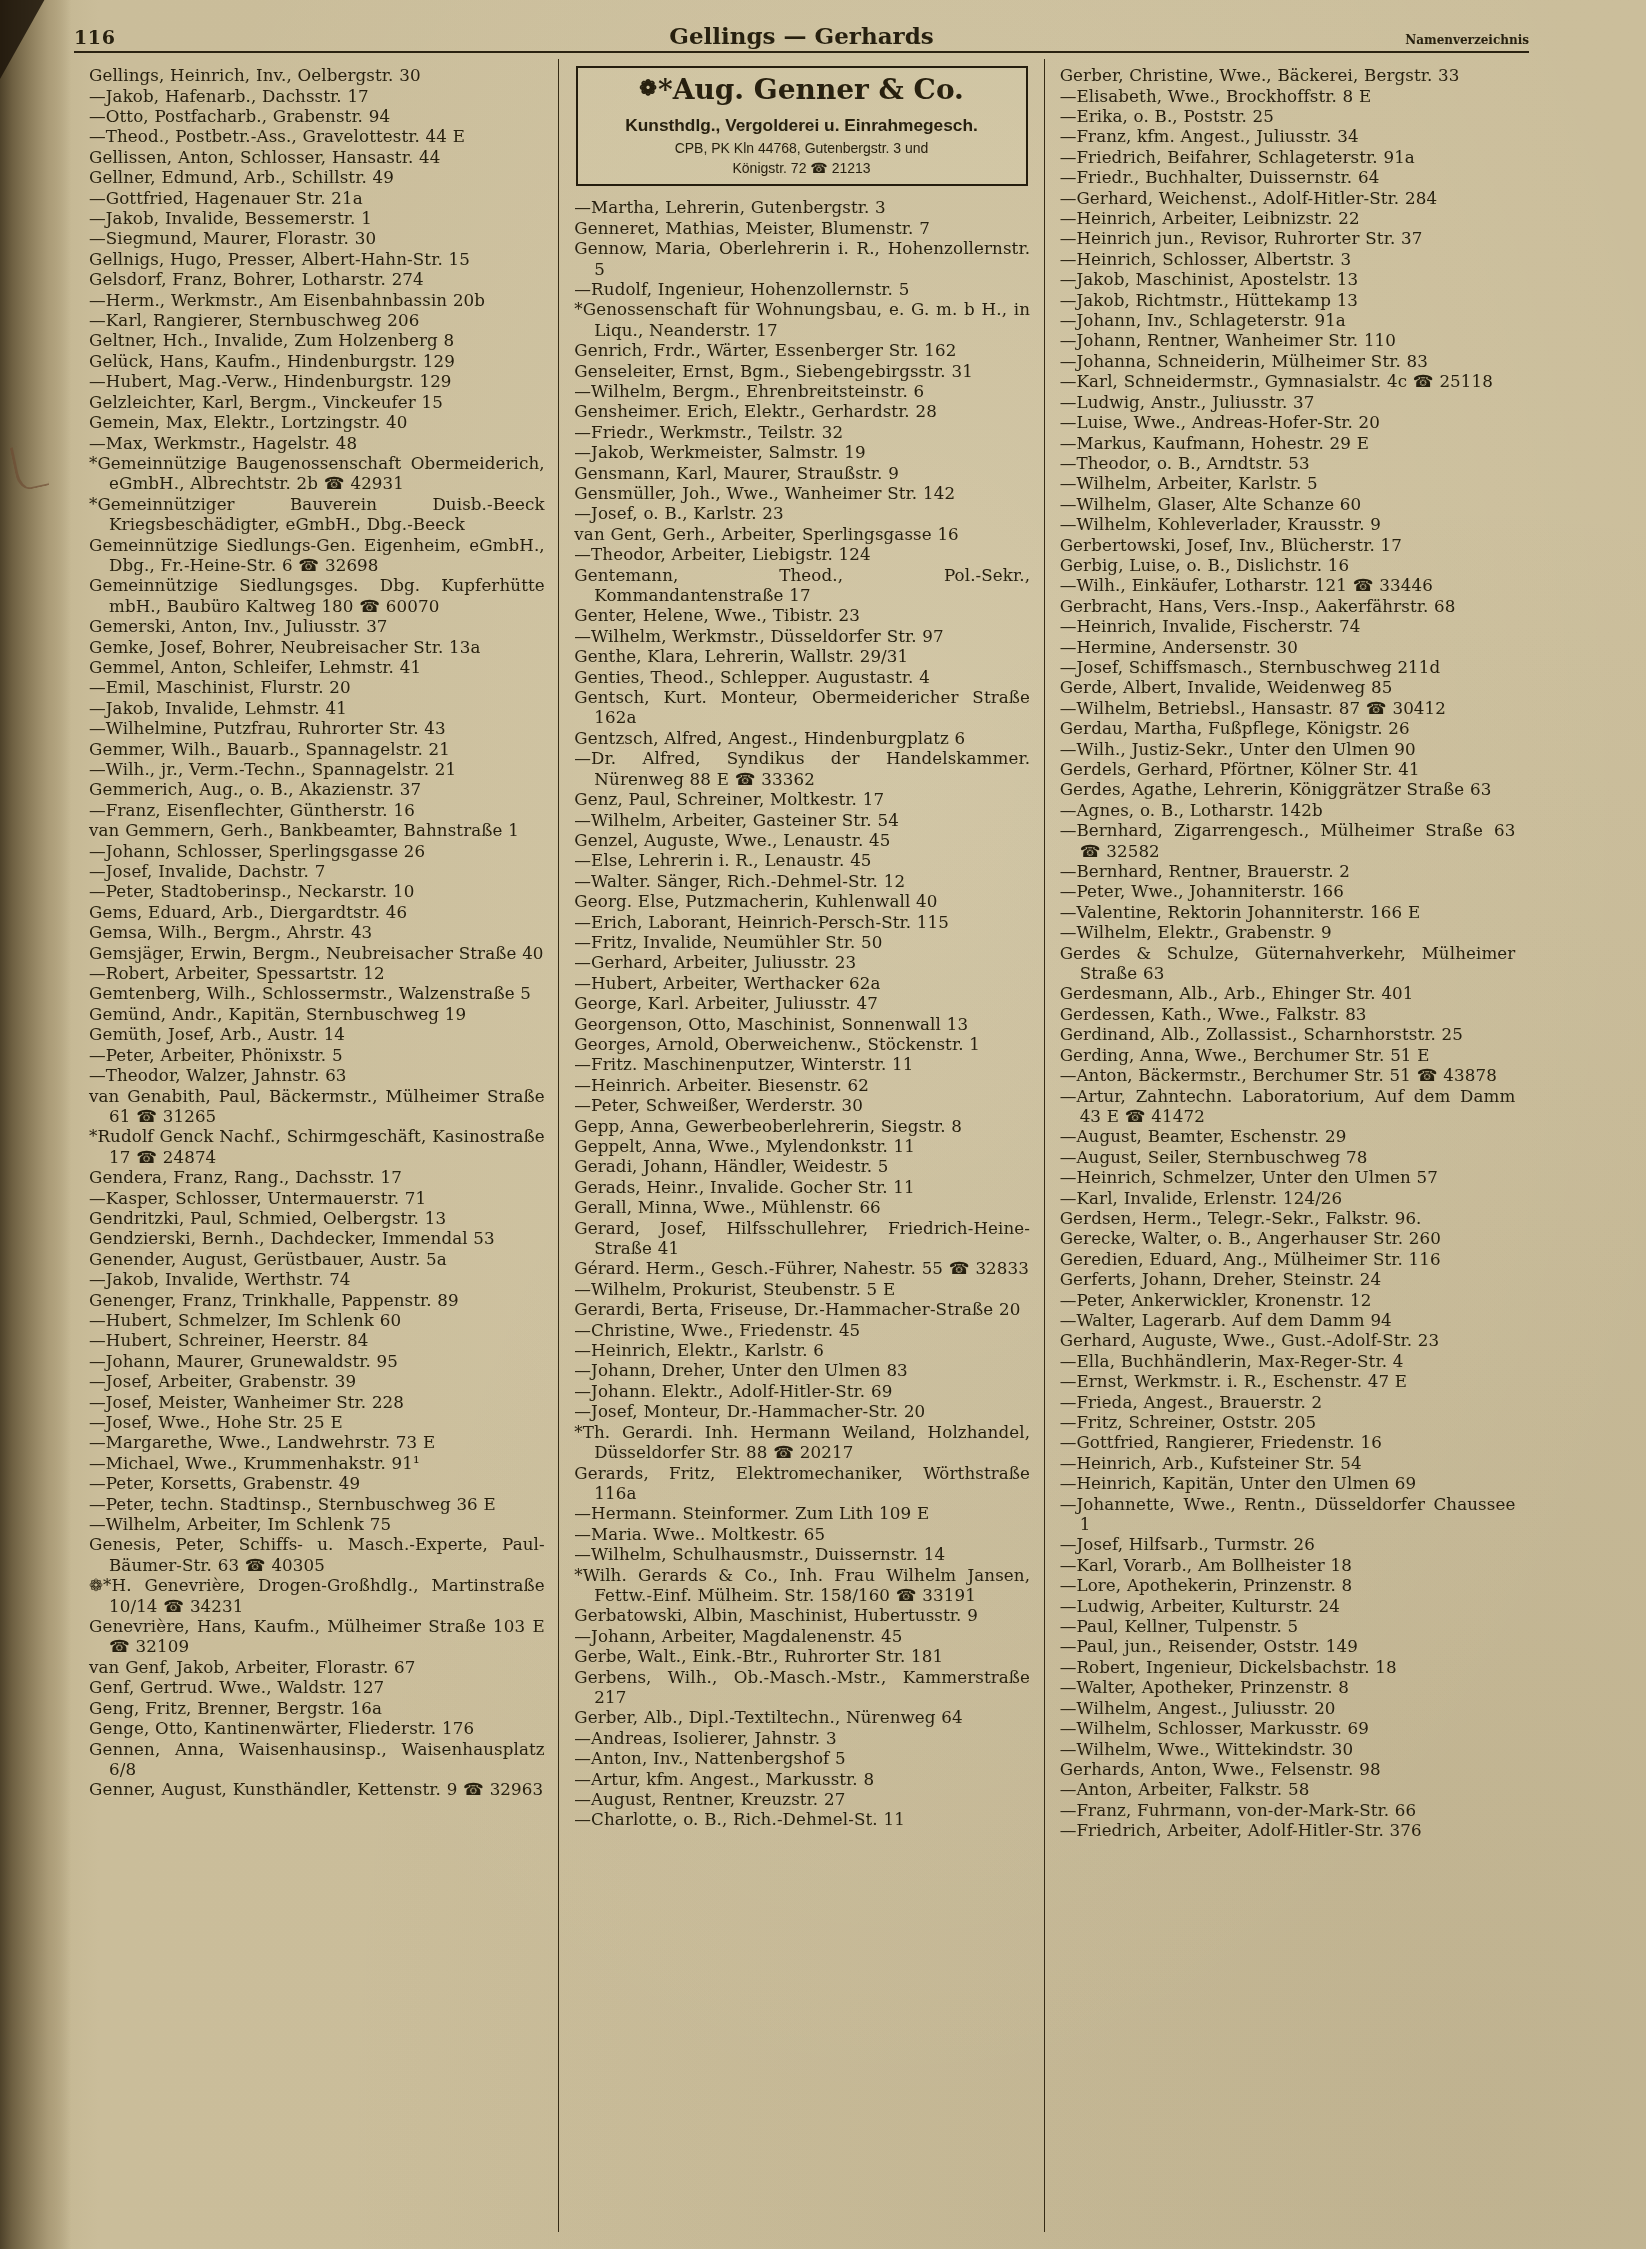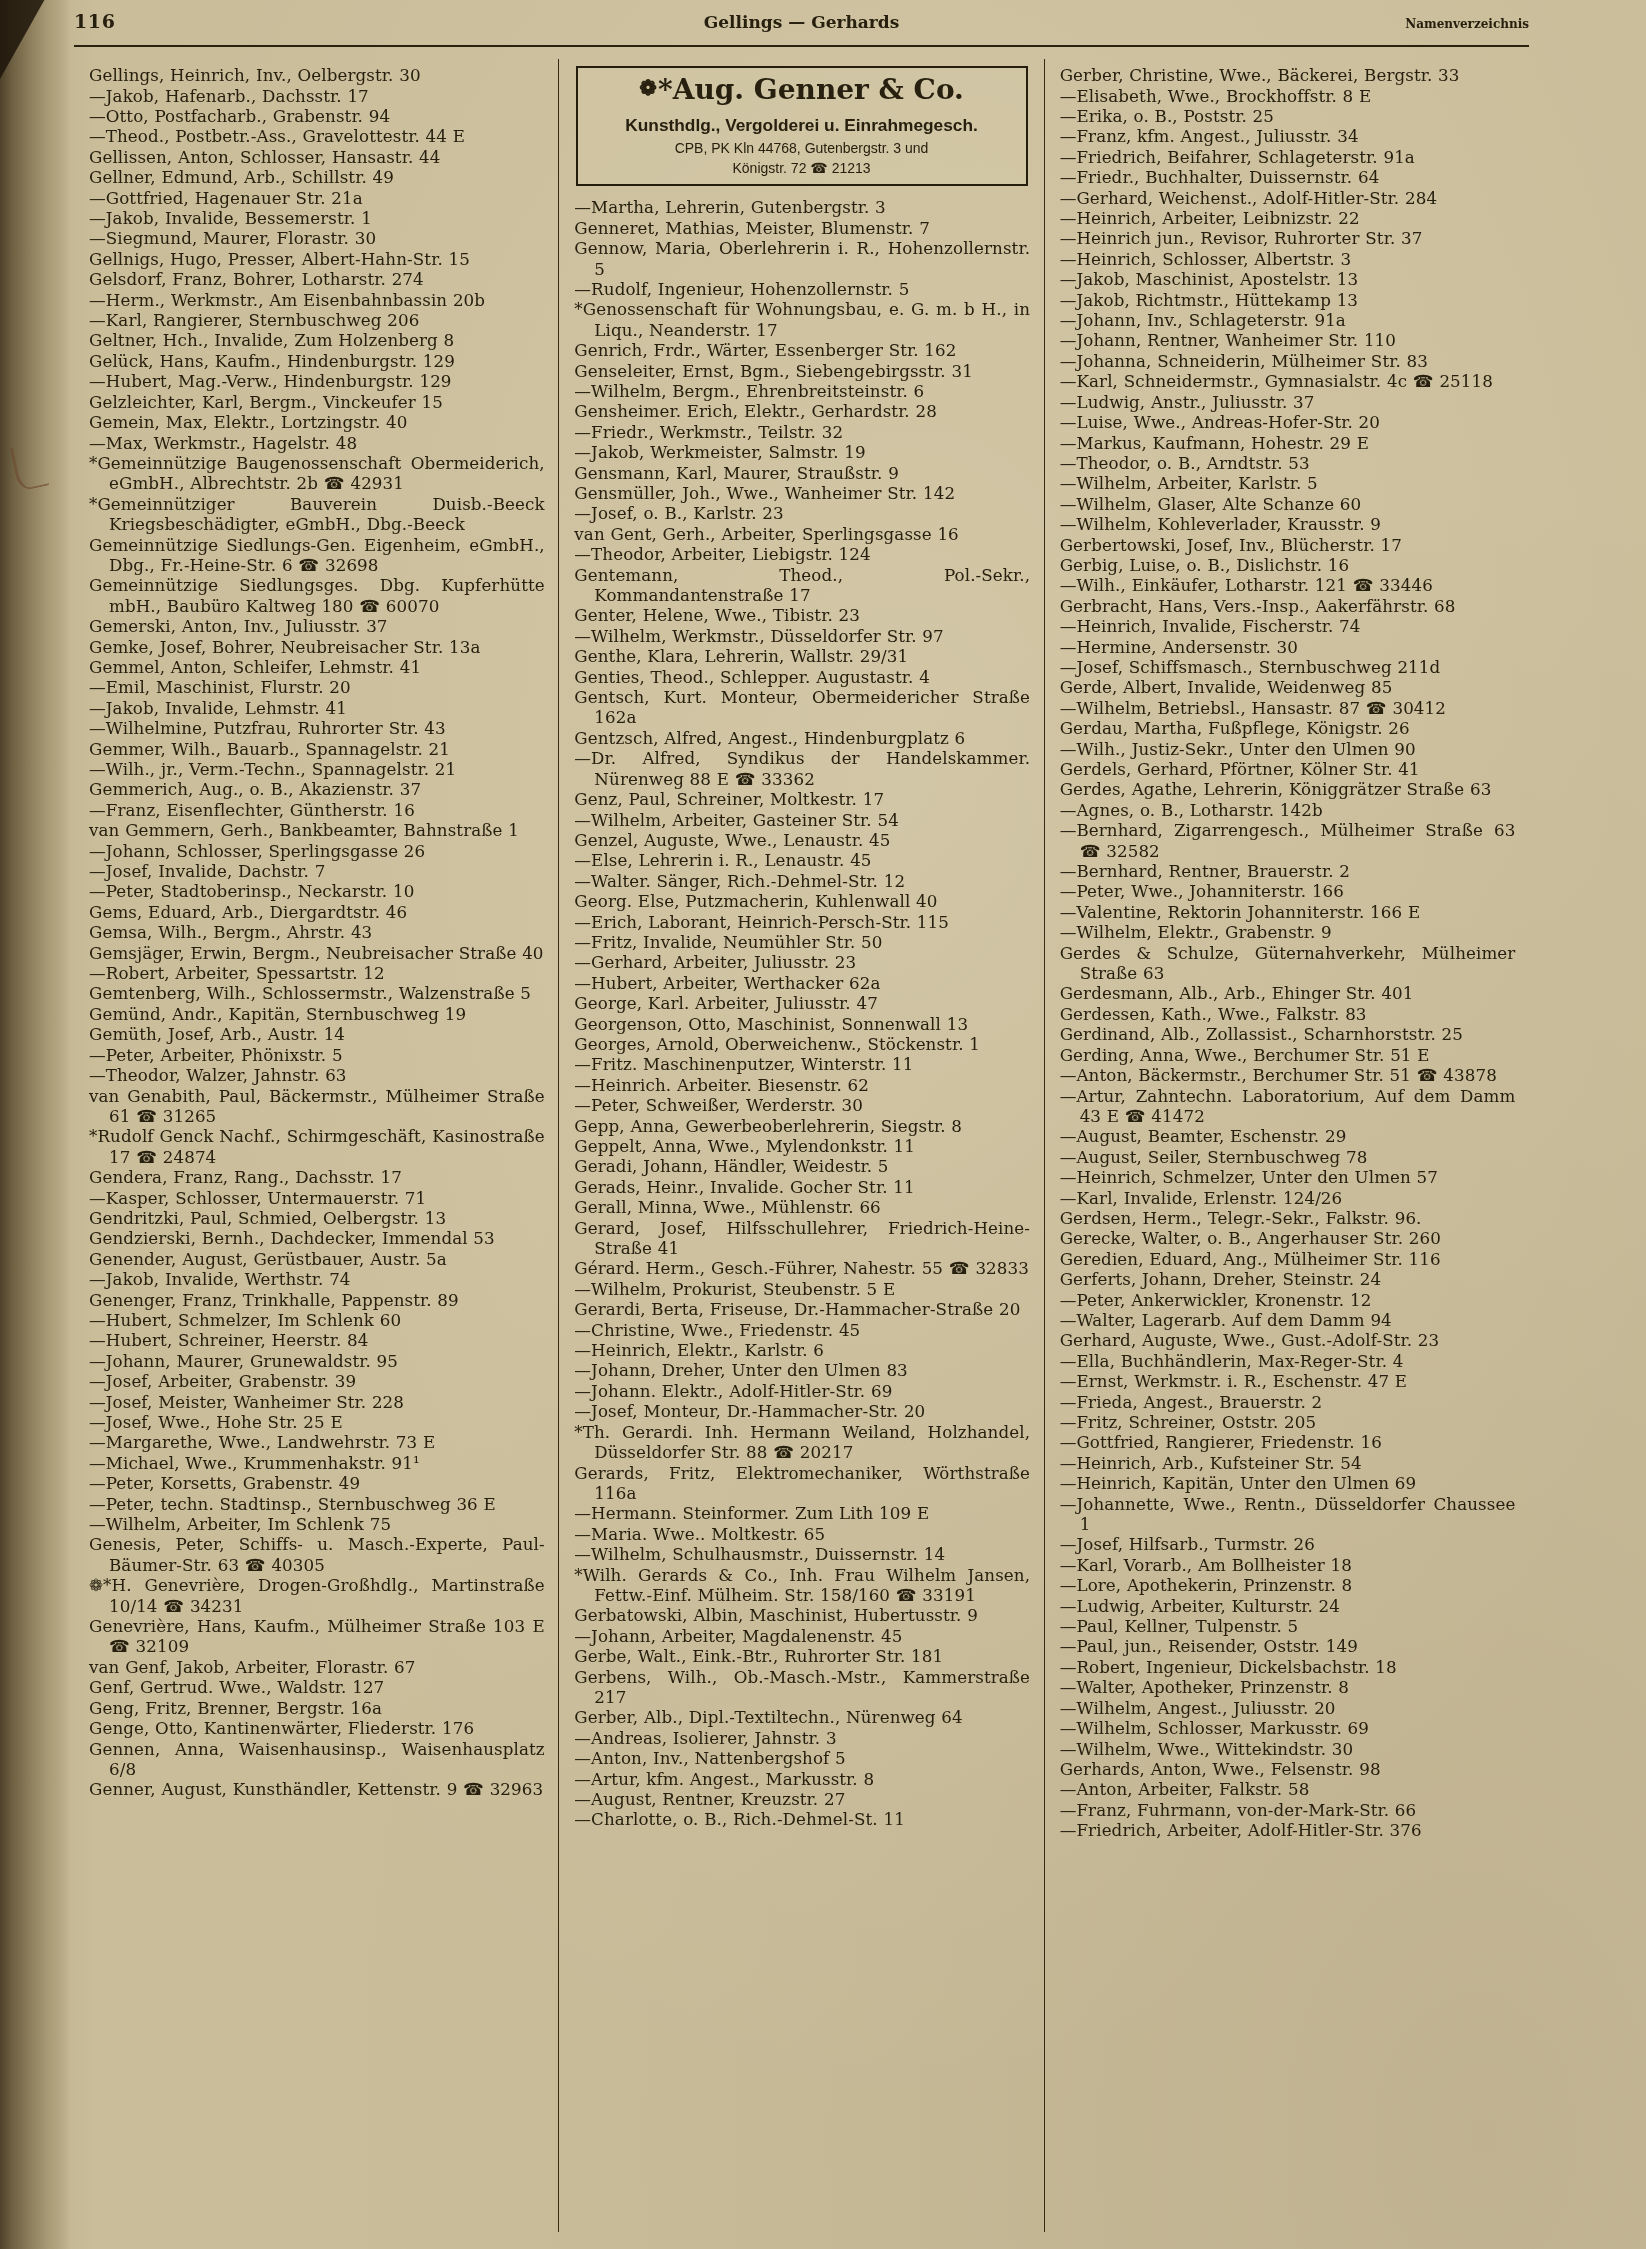--- a/index.html
+++ b/index.html
@@ -23,27 +23,27 @@
   .corner-shadow{
     position:absolute;left:0;top:0;width:74px;height:93px;
     background:#1d150b;clip-path:polygon(0 0,60% 0,0 85%);opacity:.85;
   }
   .margin-mark{
     position:absolute;left:13.6px;top:444px;width:28px;height:43px;opacity:.65;
     border-left:3.1px solid #6e4c33;border-bottom:2.5px solid #6e4c33;border-radius:0 0 0 40%;
     transform:rotate(-12deg);
   }
   .header{
-    position:absolute;left:74px;right:117px;top:10px;
+    position:absolute;left:74px;right:117px;top:22px;
     display:grid;grid-template-columns:1fr auto 1fr;align-items:baseline;
     font-weight:bold;font-size:19px;
-    border-bottom:2.5px solid #2a2211;padding-bottom:13px;
+    border-bottom:2.5px solid #2a2211;padding-bottom:2px;
   }
   .header .pnum{justify-self:start;letter-spacing:0.6px;}
-  .header .ptitle{justify-self:center;font-size:17px;}
+  .header .ptitle{justify-self:center;font-size:23px;}
   .header .psection{justify-self:end;font-size:12px;}
   .columns{
     position:absolute;left:74px;right:117px;top:59px;bottom:18.5px;
     display:flex;align-items:stretch;
   }
   .col{flex:1 1 0;padding:6.2px 13.6px 0 15px;min-width:0;}
   .col.mid,.col.right{border-left:1.9px solid #352b15;}
   .entry{
     font-size:16.7px;line-height:20.4px;
     padding-left:20px;text-indent:-20px;

